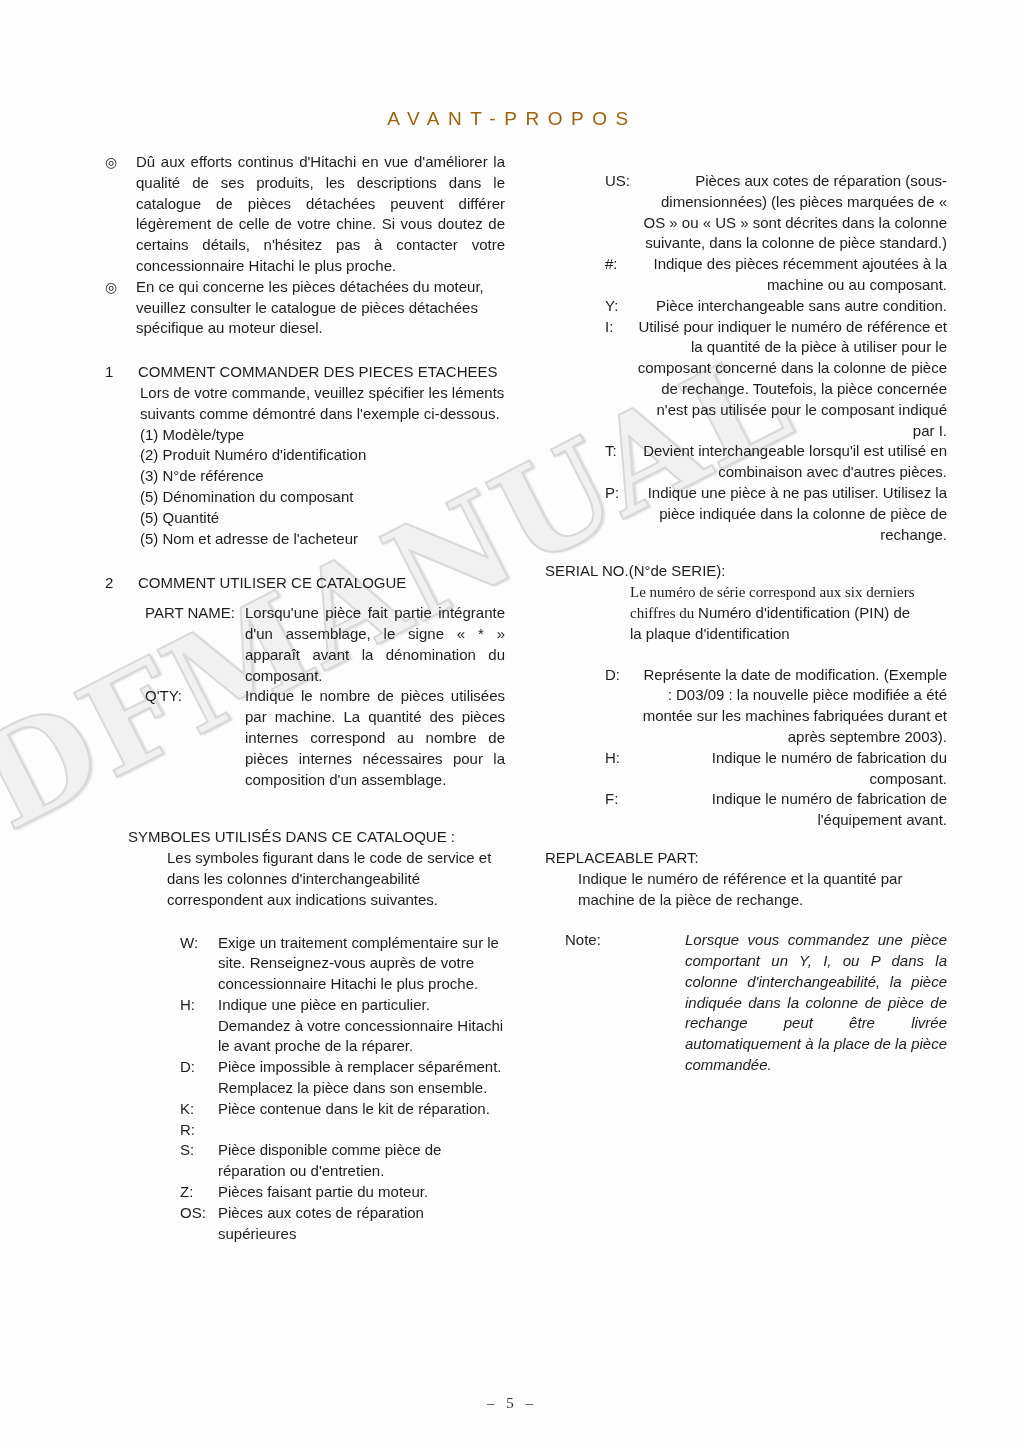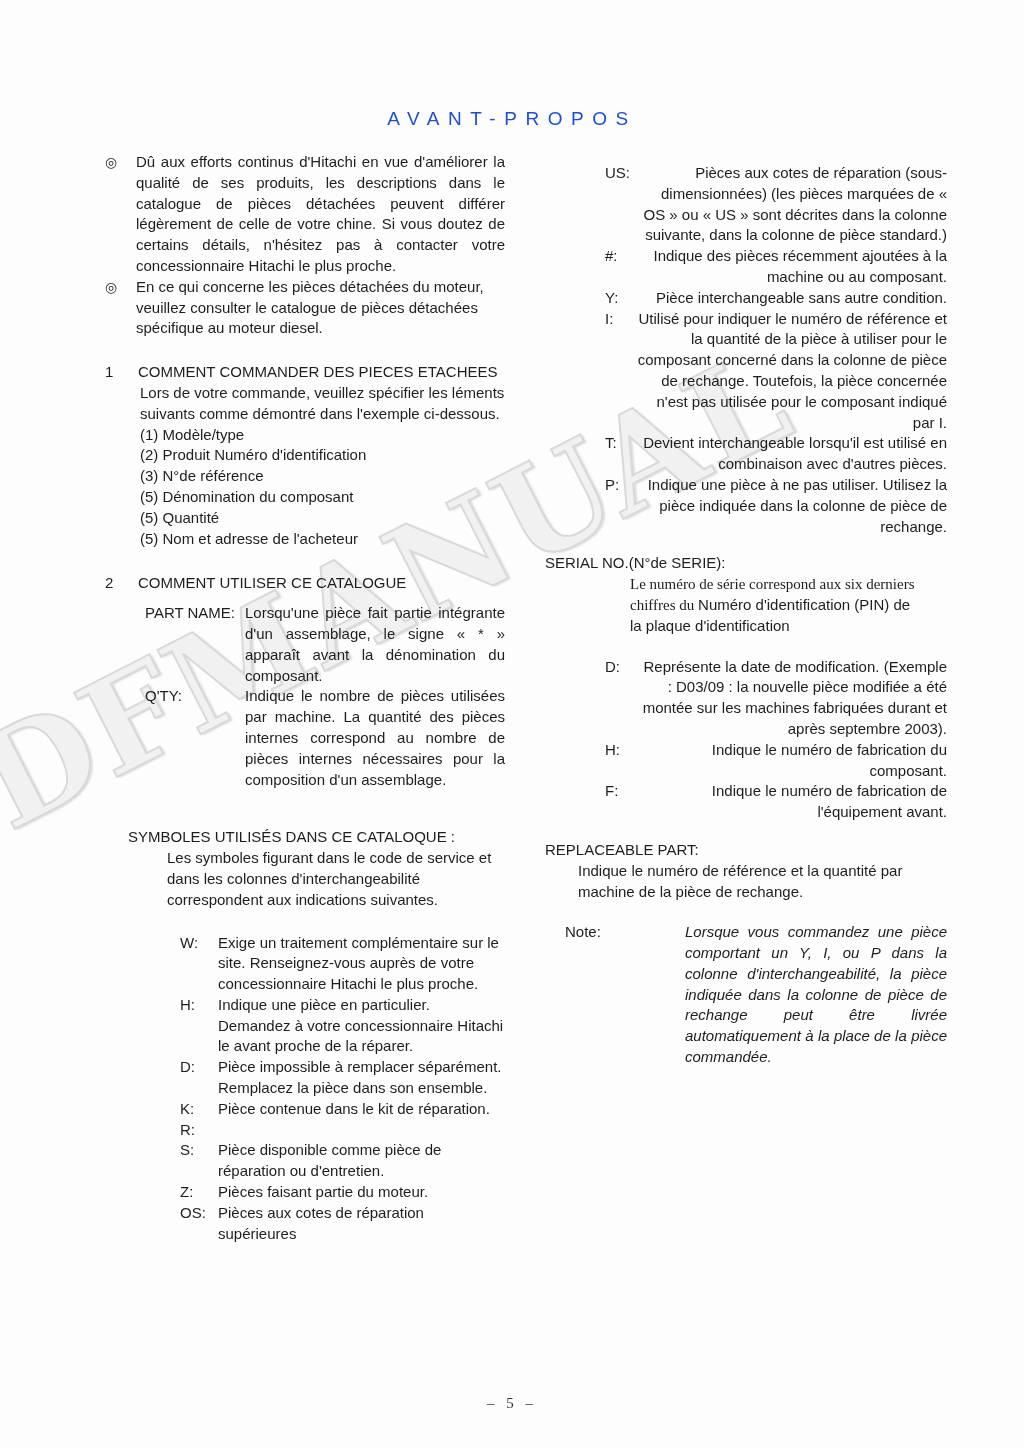--- a/index.html
+++ b/index.html
@@ -27,26 +27,26 @@
     -webkit-text-stroke:2px #d9d9d9;
     text-shadow:2px 2px 2px rgba(120,120,120,0.25), -1px -1px 0 #ffffff;
     z-index:0;
     user-select:none;
   }
   .title{
     position:absolute;top:108px;left:0;width:100%;
     text-align:center;
     font-size:19px;font-weight:normal;
     letter-spacing:0.45em;
-    margin:0;color:#1d4ed8;
+    margin:0;color:#a16207;
     z-index:2;
   }
   .col{position:absolute;z-index:1;font-size:15px;line-height:20.8px;}
   .col-left{left:105px;top:152px;width:400px;}
-  .col-right{left:545px;top:163px;width:402px;}
+  .col-right{left:545px;top:171px;width:402px;}
 
   p{margin:0;}
   .just{text-align:justify;}
 
   
   .bullet-item{display:flex;}
   .bullet-item .marker{width:31px;flex:0 0 31px;font-size:14px;}
   .bullet-item p{flex:1;}
 
   

